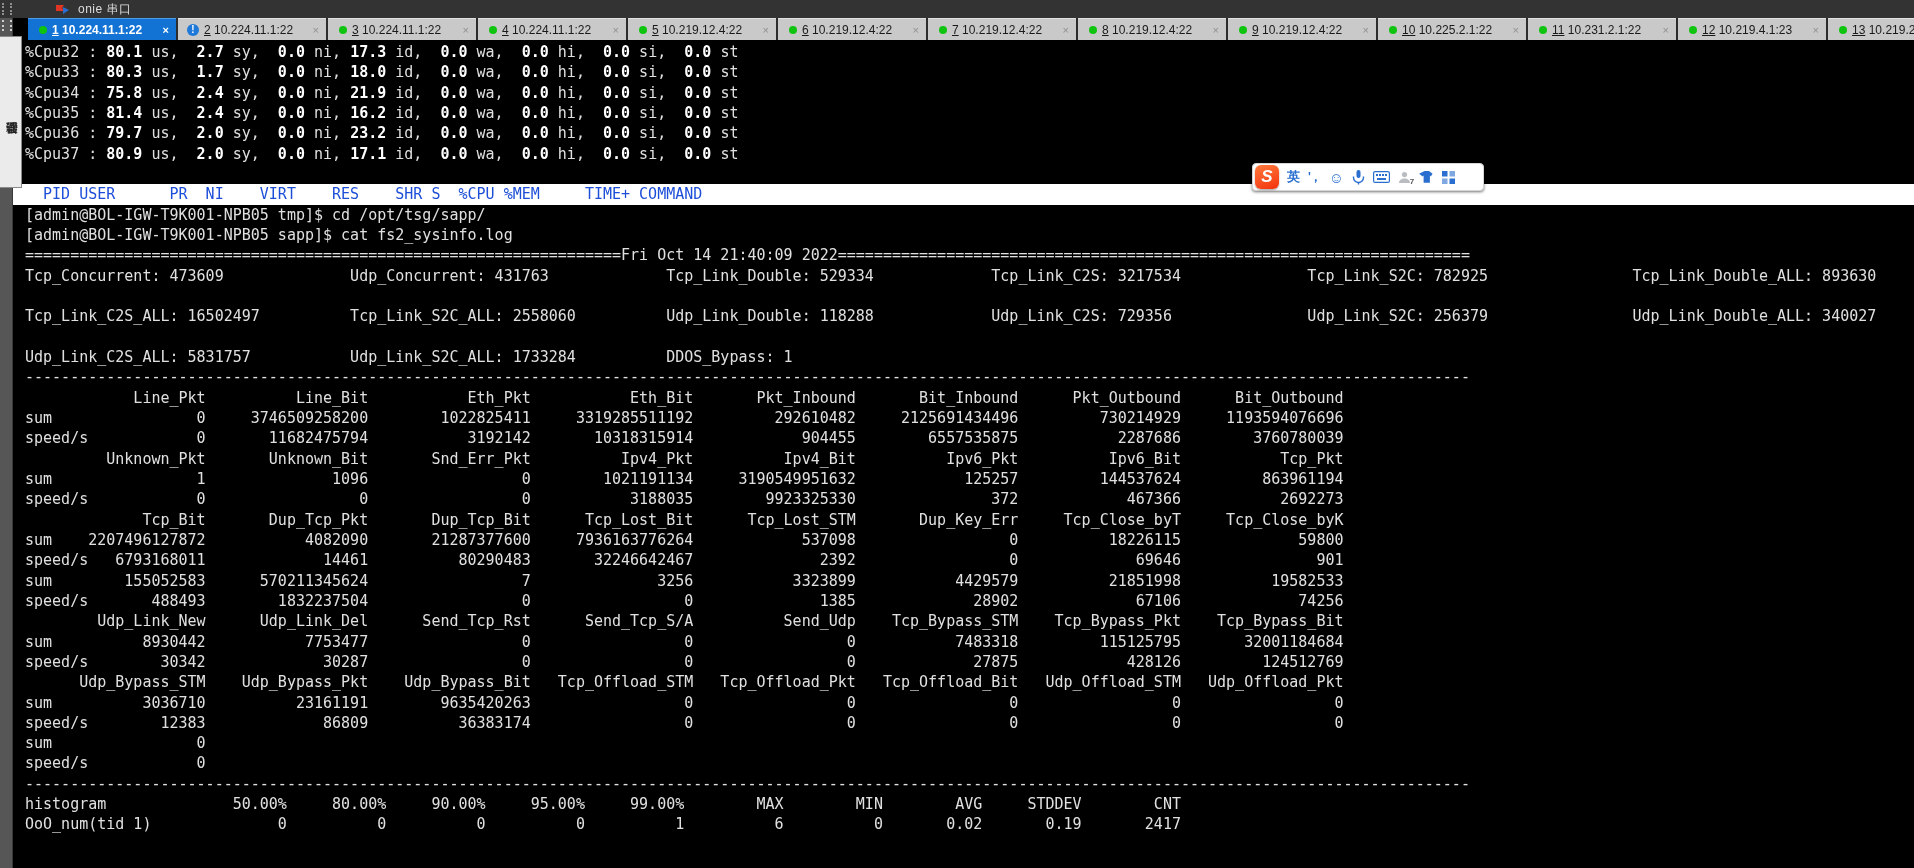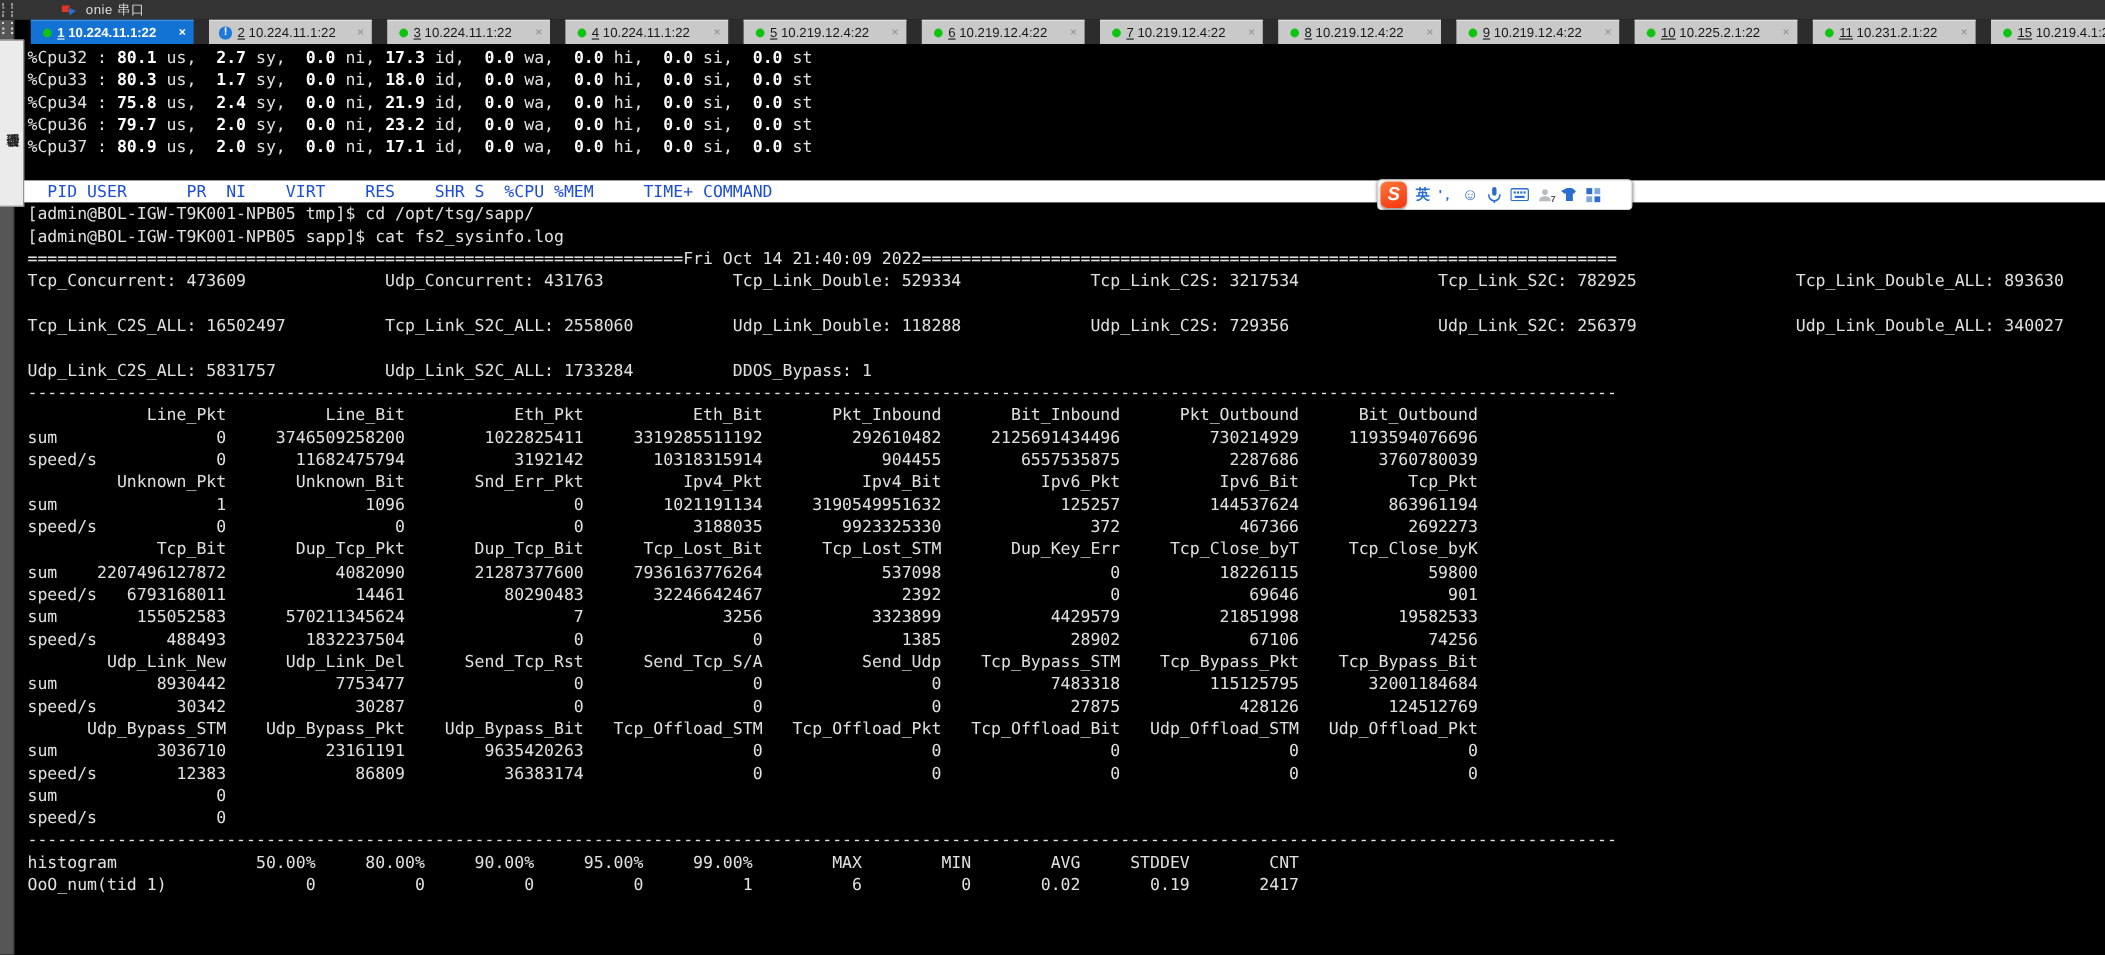--- a/index.html
+++ b/index.html
@@ -14,21 +14,21 @@
     background:#333333;display:flex;align-items:center;
     color:#dcdcdc;font-size:12px;z-index:6;
   }
   .grip{width:6px;height:12px;margin-left:2px;
     border-left:2px dotted #909090;border-right:2px dotted #909090}
   .appicon{width:14px;height:12px;margin-left:44px;margin-right:8px}
   .apptitle{letter-spacing:.5px}
   
   .tabbar{
     position:absolute;left:28px;top:18px;right:0;height:22px;
-    background:#2c2c2c;display:flex;align-items:stretch;z-index:6;gap:12px;
+    background:#2c2c2c;display:flex;align-items:stretch;z-index:6;
   }
   .tab{
     flex:0 0 138px;display:flex;align-items:center;gap:5px;
     background:#c9c9c9;color:#1a1a1a;font-size:12px;
     padding:0 5px;margin-right:2px;overflow:hidden;white-space:nowrap;
     border-top:1px solid #e2e2e2;cursor:default;
   }
   .tab.active{background:#1273d4;color:#fff;font-weight:bold;border-top:1px solid #4d9ae6}
   .tab .num{text-decoration:underline}
   .dot{width:8px;height:8px;border-radius:50%;background:#0fc40f;flex:0 0 auto;margin-left:6px}
@@ -140,37 +140,38 @@
       <span><span class="num">10</span> 10.225.2.1:22</span>
       <span class="closex">×</span>
     </div>
     <div class="tab">
       <span class="dot"></span>
       <span><span class="num">11</span> 10.231.2.1:22</span>
       <span class="closex">×</span>
     </div>
     <div class="tab">
       <span class="dot"></span>
-      <span><span class="num">15</span> 10.219.4.1:23</span>
+      <span><span class="num">12</span> 10.219.4.1:23</span>
       <span class="closex">×</span>
     </div>
     <div class="tab">
       <span class="dot"></span>
       <span><span class="num">13</span> 10.219.2.1:22</span>
     </div>
   </div>
 
 <div class="sidestrip"></div>
 <div class="sidegrip"></div>
 <div class="sidetab">会话管理器</div>
 
 <div class="term" id="term">
     <div class="tl">%Cpu32 : <span class="b">80.1</span> us, <span class="b"> 2.7</span> sy, <span class="b"> 0.0</span> ni, <span class="b">17.3</span> id, <span class="b"> 0.0</span> wa, <span class="b"> 0.0</span> hi, <span class="b"> 0.0</span> si, <span class="b"> 0.0</span> st</div>
     <div class="tl">%Cpu33 : <span class="b">80.3</span> us, <span class="b"> 1.7</span> sy, <span class="b"> 0.0</span> ni, <span class="b">18.0</span> id, <span class="b"> 0.0</span> wa, <span class="b"> 0.0</span> hi, <span class="b"> 0.0</span> si, <span class="b"> 0.0</span> st</div>
     <div class="tl">%Cpu34 : <span class="b">75.8</span> us, <span class="b"> 2.4</span> sy, <span class="b"> 0.0</span> ni, <span class="b">21.9</span> id, <span class="b"> 0.0</span> wa, <span class="b"> 0.0</span> hi, <span class="b"> 0.0</span> si, <span class="b"> 0.0</span> st</div>
+    <div class="tl">%Cpu35 : <span class="b">81.4</span> us, <span class="b"> 2.4</span> sy, <span class="b"> 0.0</span> ni, <span class="b">16.2</span> id, <span class="b"> 0.0</span> wa, <span class="b"> 0.0</span> hi, <span class="b"> 0.0</span> si, <span class="b"> 0.0</span> st</div>
     <div class="tl">%Cpu36 : <span class="b">79.7</span> us, <span class="b"> 2.0</span> sy, <span class="b"> 0.0</span> ni, <span class="b">23.2</span> id, <span class="b"> 0.0</span> wa, <span class="b"> 0.0</span> hi, <span class="b"> 0.0</span> si, <span class="b"> 0.0</span> st</div>
     <div class="tl">%Cpu37 : <span class="b">80.9</span> us, <span class="b"> 2.0</span> sy, <span class="b"> 0.0</span> ni, <span class="b">17.1</span> id, <span class="b"> 0.0</span> wa, <span class="b"> 0.0</span> hi, <span class="b"> 0.0</span> si, <span class="b"> 0.0</span> st</div>
     <div class="tl"></div>
     <div class="tl hdrband">  PID USER      PR  NI    VIRT    RES    SHR S  %CPU %MEM     TIME+ COMMAND</div>
     <div class="tl">[admin@BOL-IGW-T9K001-NPB05 tmp]$ cd /opt/tsg/sapp/</div>
     <div class="tl">[admin@BOL-IGW-T9K001-NPB05 sapp]$ cat fs2_sysinfo.log</div>
     <div class="tl">==================================================================Fri Oct 14 21:40:09 2022======================================================================</div>
     <div class="tl">Tcp_Concurrent: 473609              Udp_Concurrent: 431763             Tcp_Link_Double: 529334             Tcp_Link_C2S: 3217534              Tcp_Link_S2C: 782925                Tcp_Link_Double_ALL: 893630</div>
     <div class="tl"></div>
     <div class="tl">Tcp_Link_C2S_ALL: 16502497          Tcp_Link_S2C_ALL: 2558060          Udp_Link_Double: 118288             Udp_Link_C2S: 729356               Udp_Link_S2C: 256379                Udp_Link_Double_ALL: 340027</div>

